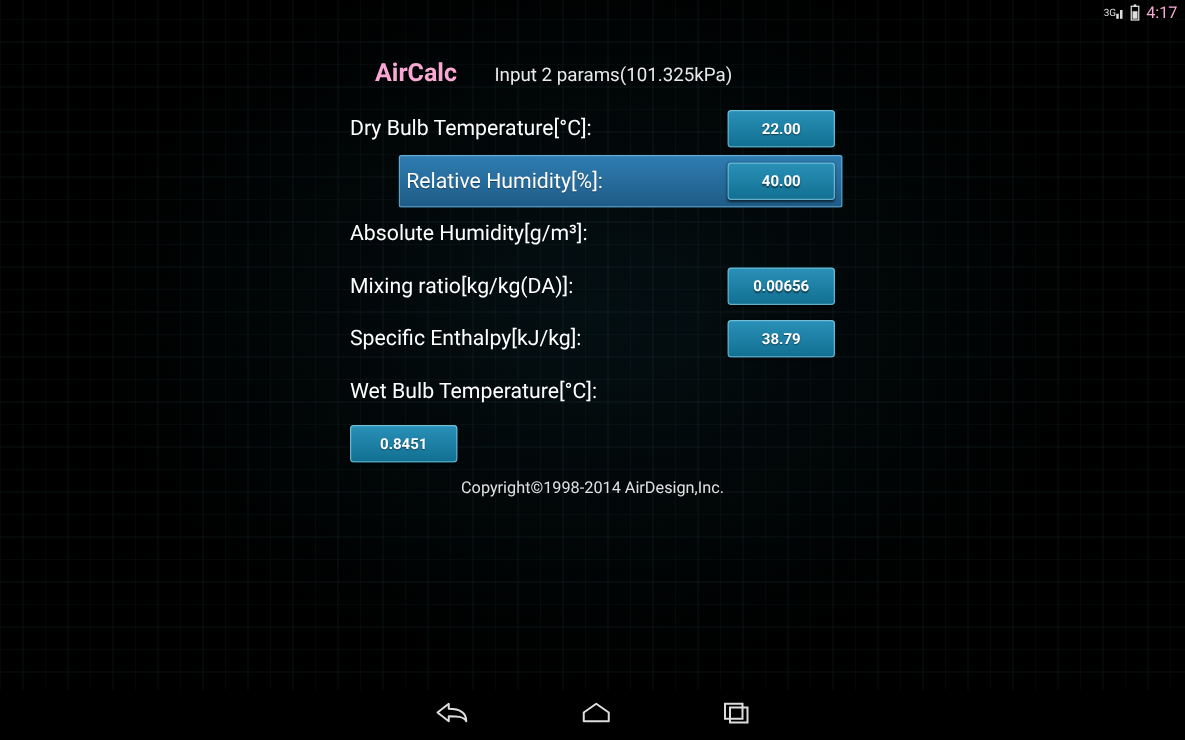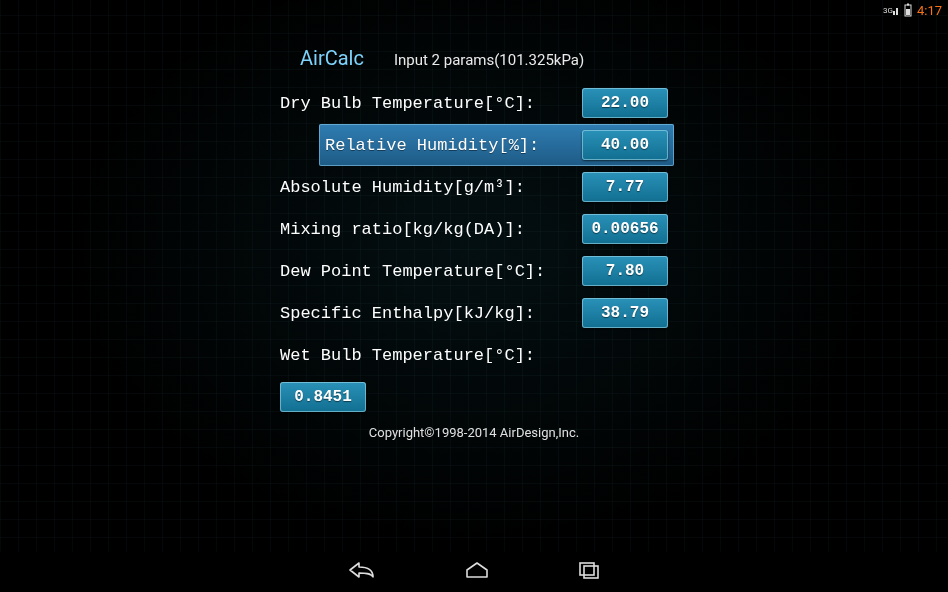--- a/index.html
+++ b/index.html
@@ -14,21 +14,21 @@
       position: relative;
     }
     .statusbar {
       height: 20px;
       display: flex;
       justify-content: flex-end;
       align-items: center;
       gap: 4px;
       padding: 0 6px 0 0;
       font-size: 13px;
-      color: #f97316;
+      color: #f9a8d4;
     }
     .sb-ico { display: inline-flex; align-items: center; }
     .content {
       position: absolute;
       top: 20px;
       left: 0; right: 0;
       bottom: 40px;
       padding-top: 26px;
     }
     .panel {
@@ -37,54 +37,53 @@
     }
     .header {
       display: flex;
       align-items: baseline;
       gap: 30px;
       margin-bottom: 12px;
       padding-left: 26px;
     }
     .app-title {
       font-size: 20px;
-      font-weight: 400;
-      color: #7dd3fc;
+      font-weight: 700;
+      color: #f9a8d4;
     }
     .subtitle {
       font-size: 15px;
       font-weight: 400;
       color: #eaeaea;
     }
     .row {
       display: flex;
       align-items: center;
       justify-content: space-between;
       height: 42px;
       padding: 0 6px;
-      font-family: Liberation Mono, monospace;
     }
     .row.highlight {
       background: linear-gradient(#2f7db2, #1e5b86);
       box-shadow: inset 0 0 0 1px rgba(135,200,235,0.6);
       border-radius: 2px;
       margin-left: 45px;
     }
     .row-label {
       font-size: 17px;
       color: #fff;
       font-weight: 400;
     }
     .row.highlight .row-label { text-shadow: 0 1px 0 rgba(0,0,0,0.4); }
     .value-box {
       width: 86px;
       height: 30px;
       line-height: 30px;
       text-align: center;
-      font-size: 16px;
+      font-size: 12px;
       font-weight: 700;
       color: #fff;
       border-radius: 3px;
       background: linear-gradient(#2a91b8, #116f91);
       box-shadow: inset 0 0 0 1px rgba(170,225,240,0.55), 0 1px 2px rgba(0,0,0,0.6);
       text-shadow: 0 1px 1px rgba(0,0,0,0.5);
       cursor: pointer;
     }
     .footer-text {
       text-align: center;
@@ -134,29 +133,24 @@
     <div class="row">
       <span class="row-label">Dry Bulb Temperature[°C]:</span>
       <span class="value-box">22.00</span>
     </div>
     <div class="row highlight">
       <span class="row-label">Relative Humidity[%]:</span>
       <span class="value-box">40.00</span>
     </div>
     <div class="row">
       <span class="row-label">Absolute Humidity[g/m³]:</span>
-      <span class="value-box">7.77</span>
     </div>
     <div class="row">
       <span class="row-label">Mixing ratio[kg/kg(DA)]:</span>
       <span class="value-box">0.00656</span>
-    </div>
-    <div class="row">
-      <span class="row-label">Dew Point Temperature[°C]:</span>
-      <span class="value-box">7.80</span>
     </div>
     <div class="row">
       <span class="row-label">Specific Enthalpy[kJ/kg]:</span>
       <span class="value-box">38.79</span>
     </div>
     <div class="row">
       <span class="row-label">Wet Bulb Temperature[°C]:</span>
     </div>
     <div class="row">
       <span class="value-box">0.8451</span>

